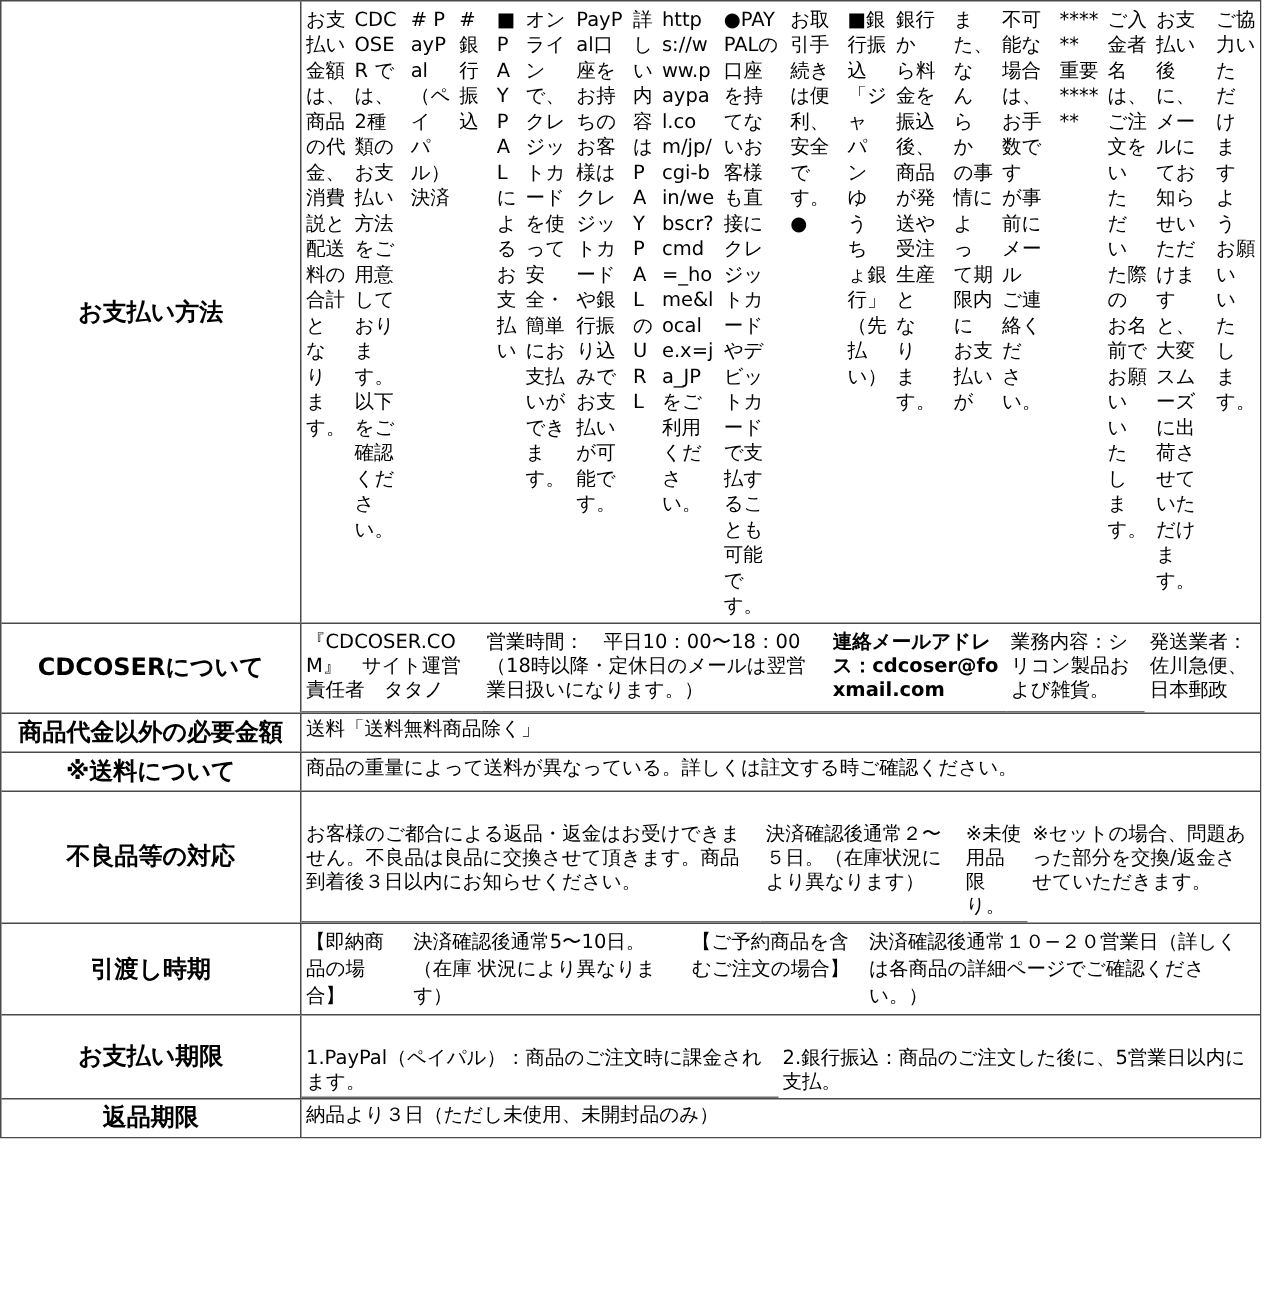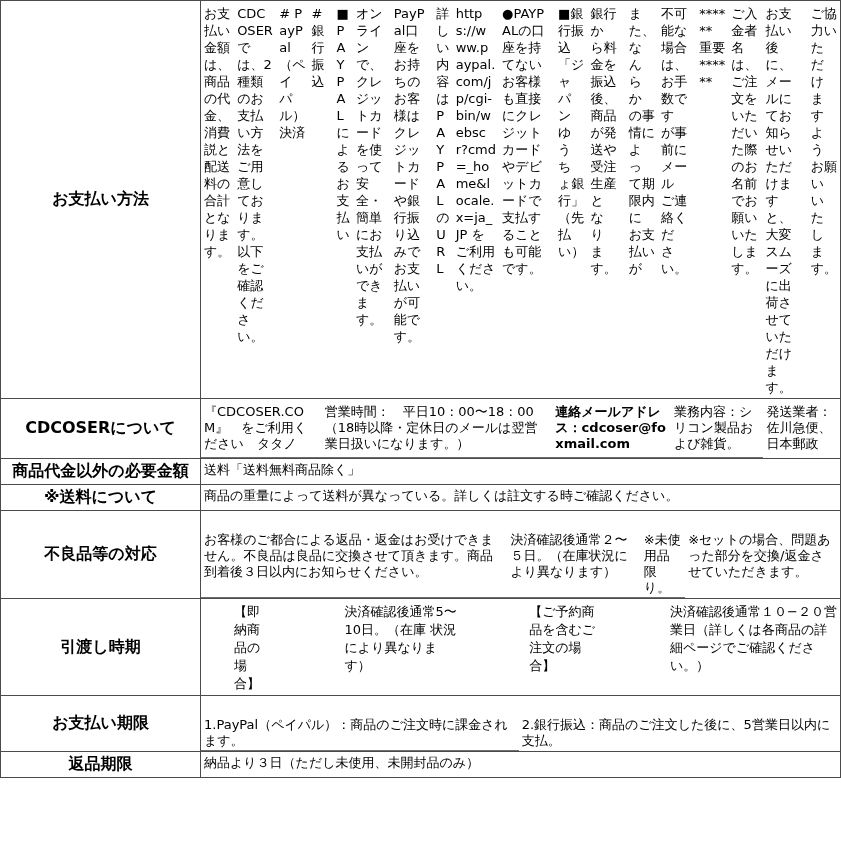--- a/index.html
+++ b/index.html
@@ -42,21 +42,20 @@
     font-size: 13px;
     line-height: 17px;
     min-height: 17px;
     padding: 0 3px;
     white-space: pre-wrap;
     word-break: break-all;
   }
   .tall .line {
     line-height: 18px;
     min-height: 18px;
-    margin-left: 30px;
   }
   
   .subrow {
     font-size: 13px;
     line-height: 16px;
     padding: 2px 3px;
     border-bottom: 1px solid #6e6e6e;
     white-space: pre-wrap;
     word-break: break-all;
   }
@@ -78,38 +77,39 @@
       <div class="line">CDCOSER では、2種類のお支払い方法をご用意しております。以下をご確認ください。</div>
       <div class="line"># PayPal（ペイパル）決済</div>
       <div class="line"># 銀行振込</div>
       <div class="line"></div>
       <div class="line">■ PAYPALによるお支払い</div>
       <div class="line">オンラインで、クレジットカードを使って安全・簡単にお支払いができます。</div>
       <div class="line">PayPal口座をお持ちのお客様はクレジットカードや銀行振り込みでお支払いが可能です。</div>
       <div class="line">詳しい内容はPAYPALのURL</div>
       <div class="line">https://www.paypal.com/jp/cgi-bin/webscr?cmd=_home&amp;locale.x=ja_JP をご利用ください。</div>
       <div class="line">●PAYPALの口座を持てないお客様も直接にクレジットカードやデビットカードで支払することも可能です。</div>
+      <div class="line">お取引手続きは便利、安全です。●</div>
       <div class="line"></div>
       <div class="line">■銀行振込「ジャパン　ゆうちょ銀行」（先払い）</div>
       <div class="line">銀行から料金を振込後、商品が発送や受注生産となります。</div>
       <div class="line"></div>
       <div class="line">また、なんらかの事情によって期限内にお支払いが</div>
       <div class="line">不可能な場合は、お手数ですが事前にメールご連絡ください。</div>
       <div class="line"></div>
       <div class="line">******　重要　******</div>
       <div class="line">ご入金者名は、ご注文をいただいた際のお名前でお願いいたします。</div>
       <div class="line">お支払い後に、メールにてお知らせいただけますと、大変スムーズに出荷させていただけます。</div>
       <div class="line">ご協力いただけますようお願いいたします。</div>
     </div>
   </div>
 
   <div class="row">
     <div class="label-cell">CDCOSERについて</div>
     <div class="content-cell">
-      <div class="subrow sub-tall">『CDCOSER.COM』　をご利用ください　タタノ</div>
+      <div class="subrow sub-tall">『CDCOSER.COM』　サイト運営責任者　タタノ</div>
       <div class="subrow sub-tall">営業時間：　平日10：00〜18：00　（18時以降・定休日のメールは翌営業日扱いになります。）</div>
       <div class="subrow sub-tall bold">連絡メールアドレス：cdcoser@foxmail.com</div>
       <div class="subrow sub-tall">業務内容：シリコン製品および雑貨。</div>
       <div class="subrow sub-tall">発送業者：佐川急便、日本郵政</div>
     </div>
   </div>
 
   <div class="row">
     <div class="label-cell">商品代金以外の必要金額</div>
     <div class="content-cell">

